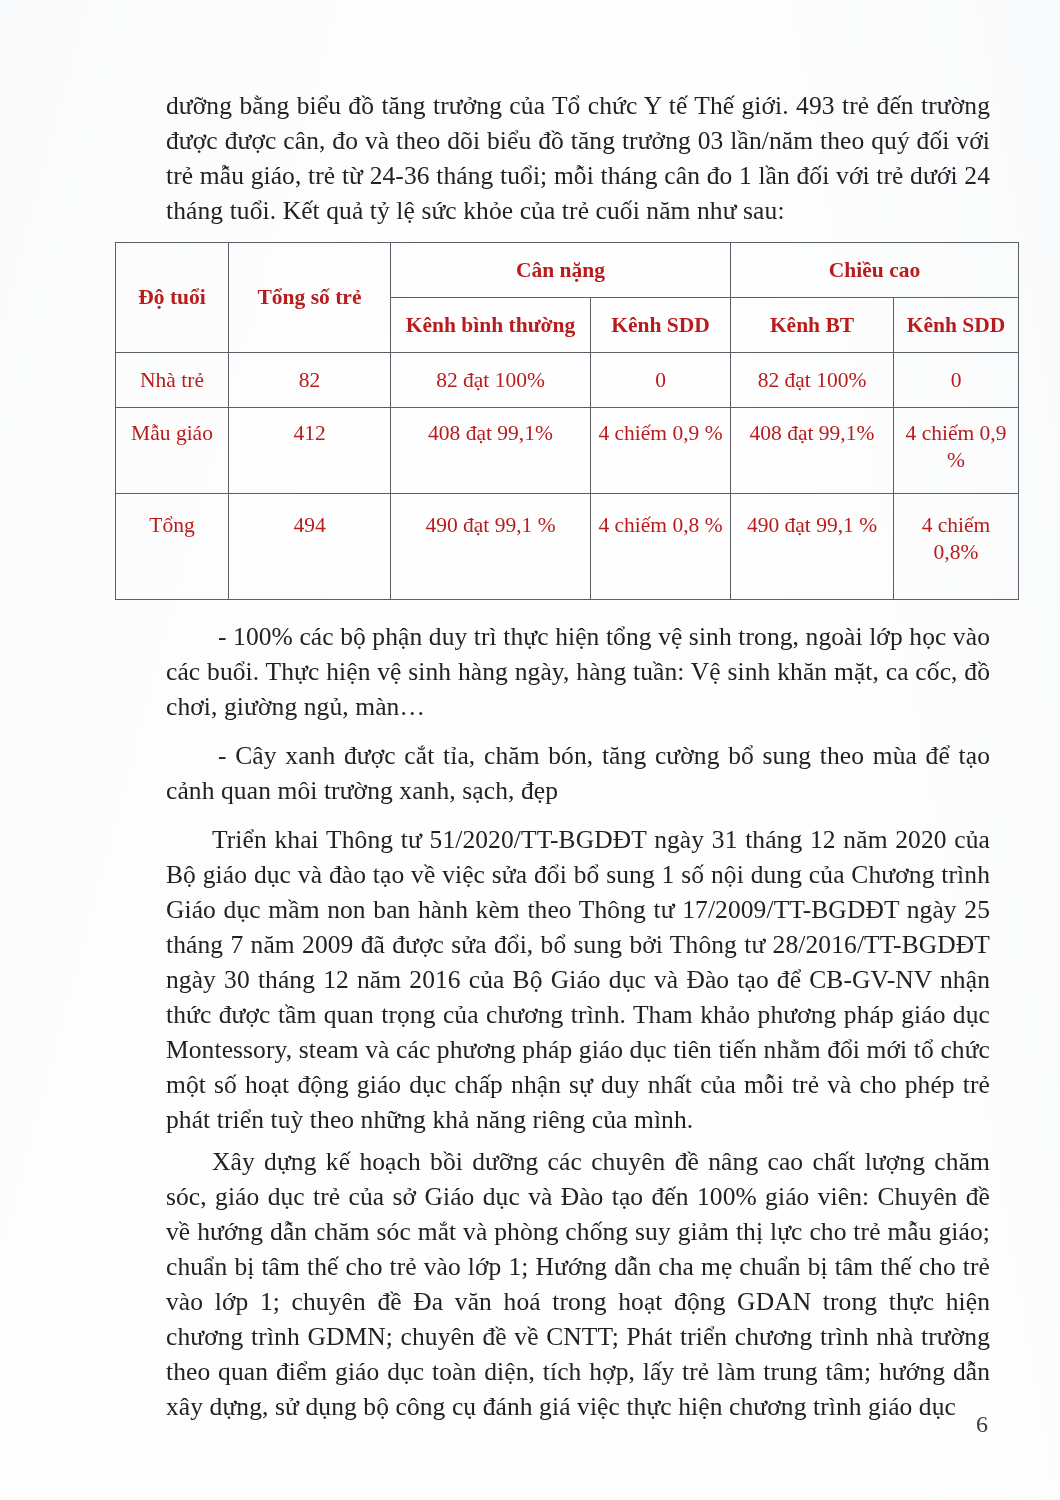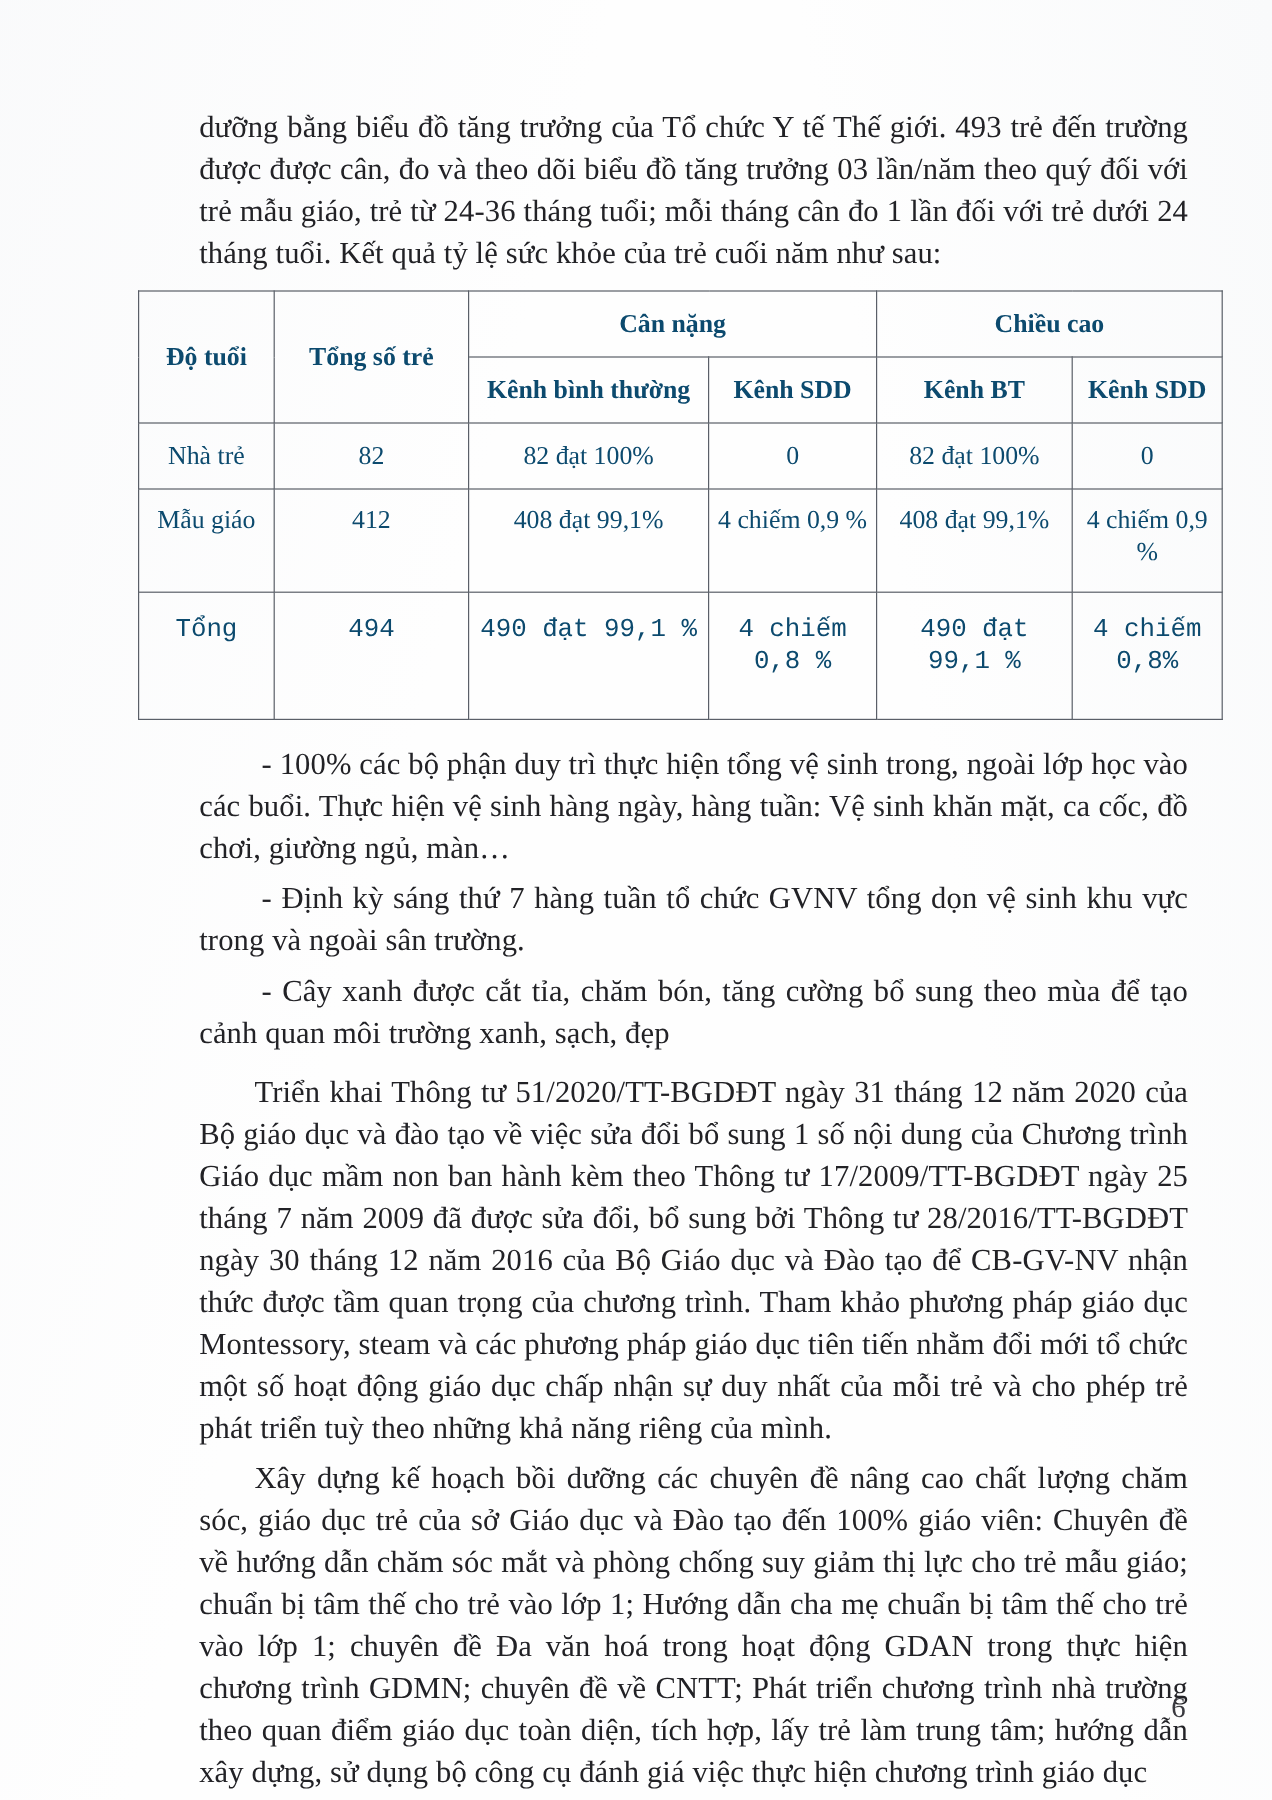--- a/index.html
+++ b/index.html
@@ -76,21 +76,21 @@
     table-layout: fixed;
   }
 
   table.stats td, table.stats th {
     border: 1px solid #5a5f68;
     padding: 5px 4px;
     text-align: center;
     vertical-align: middle;
     font-size: 21.5px;
     line-height: 27px;
-    color: #0c4a6e;
+    color: #b91c1c;
     font-weight: normal;
   }
 
   table.stats th {
     font-weight: bold;
   }
 
   .col-age   { width: 113px; }
   .col-total { width: 162px; }
   .col-wn    { width: 200px; }
@@ -99,21 +99,21 @@
   .col-hsdd  { width: 125px; }
 
   td.rowlabel {
     font-weight: bold;
     text-align: center;
   }
   td.bold-cell { font-weight: bold; }
 
   tr.row-nhatre td { height: 44px; margin-top: 12px; }
   tr.row-maugiao td { height: 68px; vertical-align: top; padding-top: 12px; }
-  tr.row-tong td { height: 82px; vertical-align: top; padding-top: 18px; font-family: Liberation Mono, monospace; }
+  tr.row-tong td { height: 82px; vertical-align: top; padding-top: 18px; }
   tr.row-tong td.rowlabel,
   tr.row-tong td.col-total-cell { vertical-align: top; }
 
   th.hdr-age, th.hdr-total { height: 88px; margin-top: 20px; }
   th.group-hdr { height: 44px; }
   th.sub-hdr { height: 44px; }
 
   
   .page-number {
     position: absolute;
@@ -186,21 +186,20 @@
       </table>
     </div>
 
     <div class="gap-md"></div>
 
     <div class="gap-sm"></div>
 
     <p class="body-text indent-dash">- 100% các bộ phận duy trì thực hiện tổng vệ sinh trong, ngoài lớp học vào các buổi. Thực hiện vệ sinh hàng ngày, hàng tuần: Vệ sinh khăn mặt, ca cốc, đồ chơi, giường ngủ, màn…</p>
     <div class="gap-sm"></div>
 
-    <p class="body-text indent-dash">- Định kỳ sáng thứ 7 hàng tuần tổ chức GVNV tổng dọn vệ sinh khu vực trong và ngoài sân trường.</p>
     <div class="gap-sm"></div>
 
     <p class="body-text indent-dash">- Cây xanh được cắt tỉa, chăm bón, tăng cường bổ sung theo mùa để tạo cảnh quan môi trường xanh, sạch, đẹp</p>
     <div class="gap-sm"></div>
 
     <div class="gap-sm"></div>
 
     <p class="body-text indent-first">Triển khai Thông tư 51/2020/TT-BGDĐT ngày 31 tháng 12 năm 2020 của Bộ giáo dục và đào tạo về việc sửa đổi bổ sung 1 số nội dung của Chương trình Giáo dục mầm non ban hành kèm theo Thông tư 17/2009/TT-BGDĐT ngày 25 tháng 7 năm 2009 đã được sửa đổi, bổ sung bởi Thông tư 28/2016/TT-BGDĐT ngày 30 tháng 12 năm 2016 của Bộ Giáo dục và Đào tạo để CB-GV-NV nhận thức được tầm quan trọng của chương trình. Tham khảo phương pháp giáo dục Montessory, steam và các phương pháp giáo dục tiên tiến nhằm đổi mới tổ chức một số hoạt động giáo dục chấp nhận sự duy nhất của mỗi trẻ và cho phép trẻ phát triển tuỳ theo những khả năng riêng của mình.</p>
     <div class="gap-sm"></div>
 

